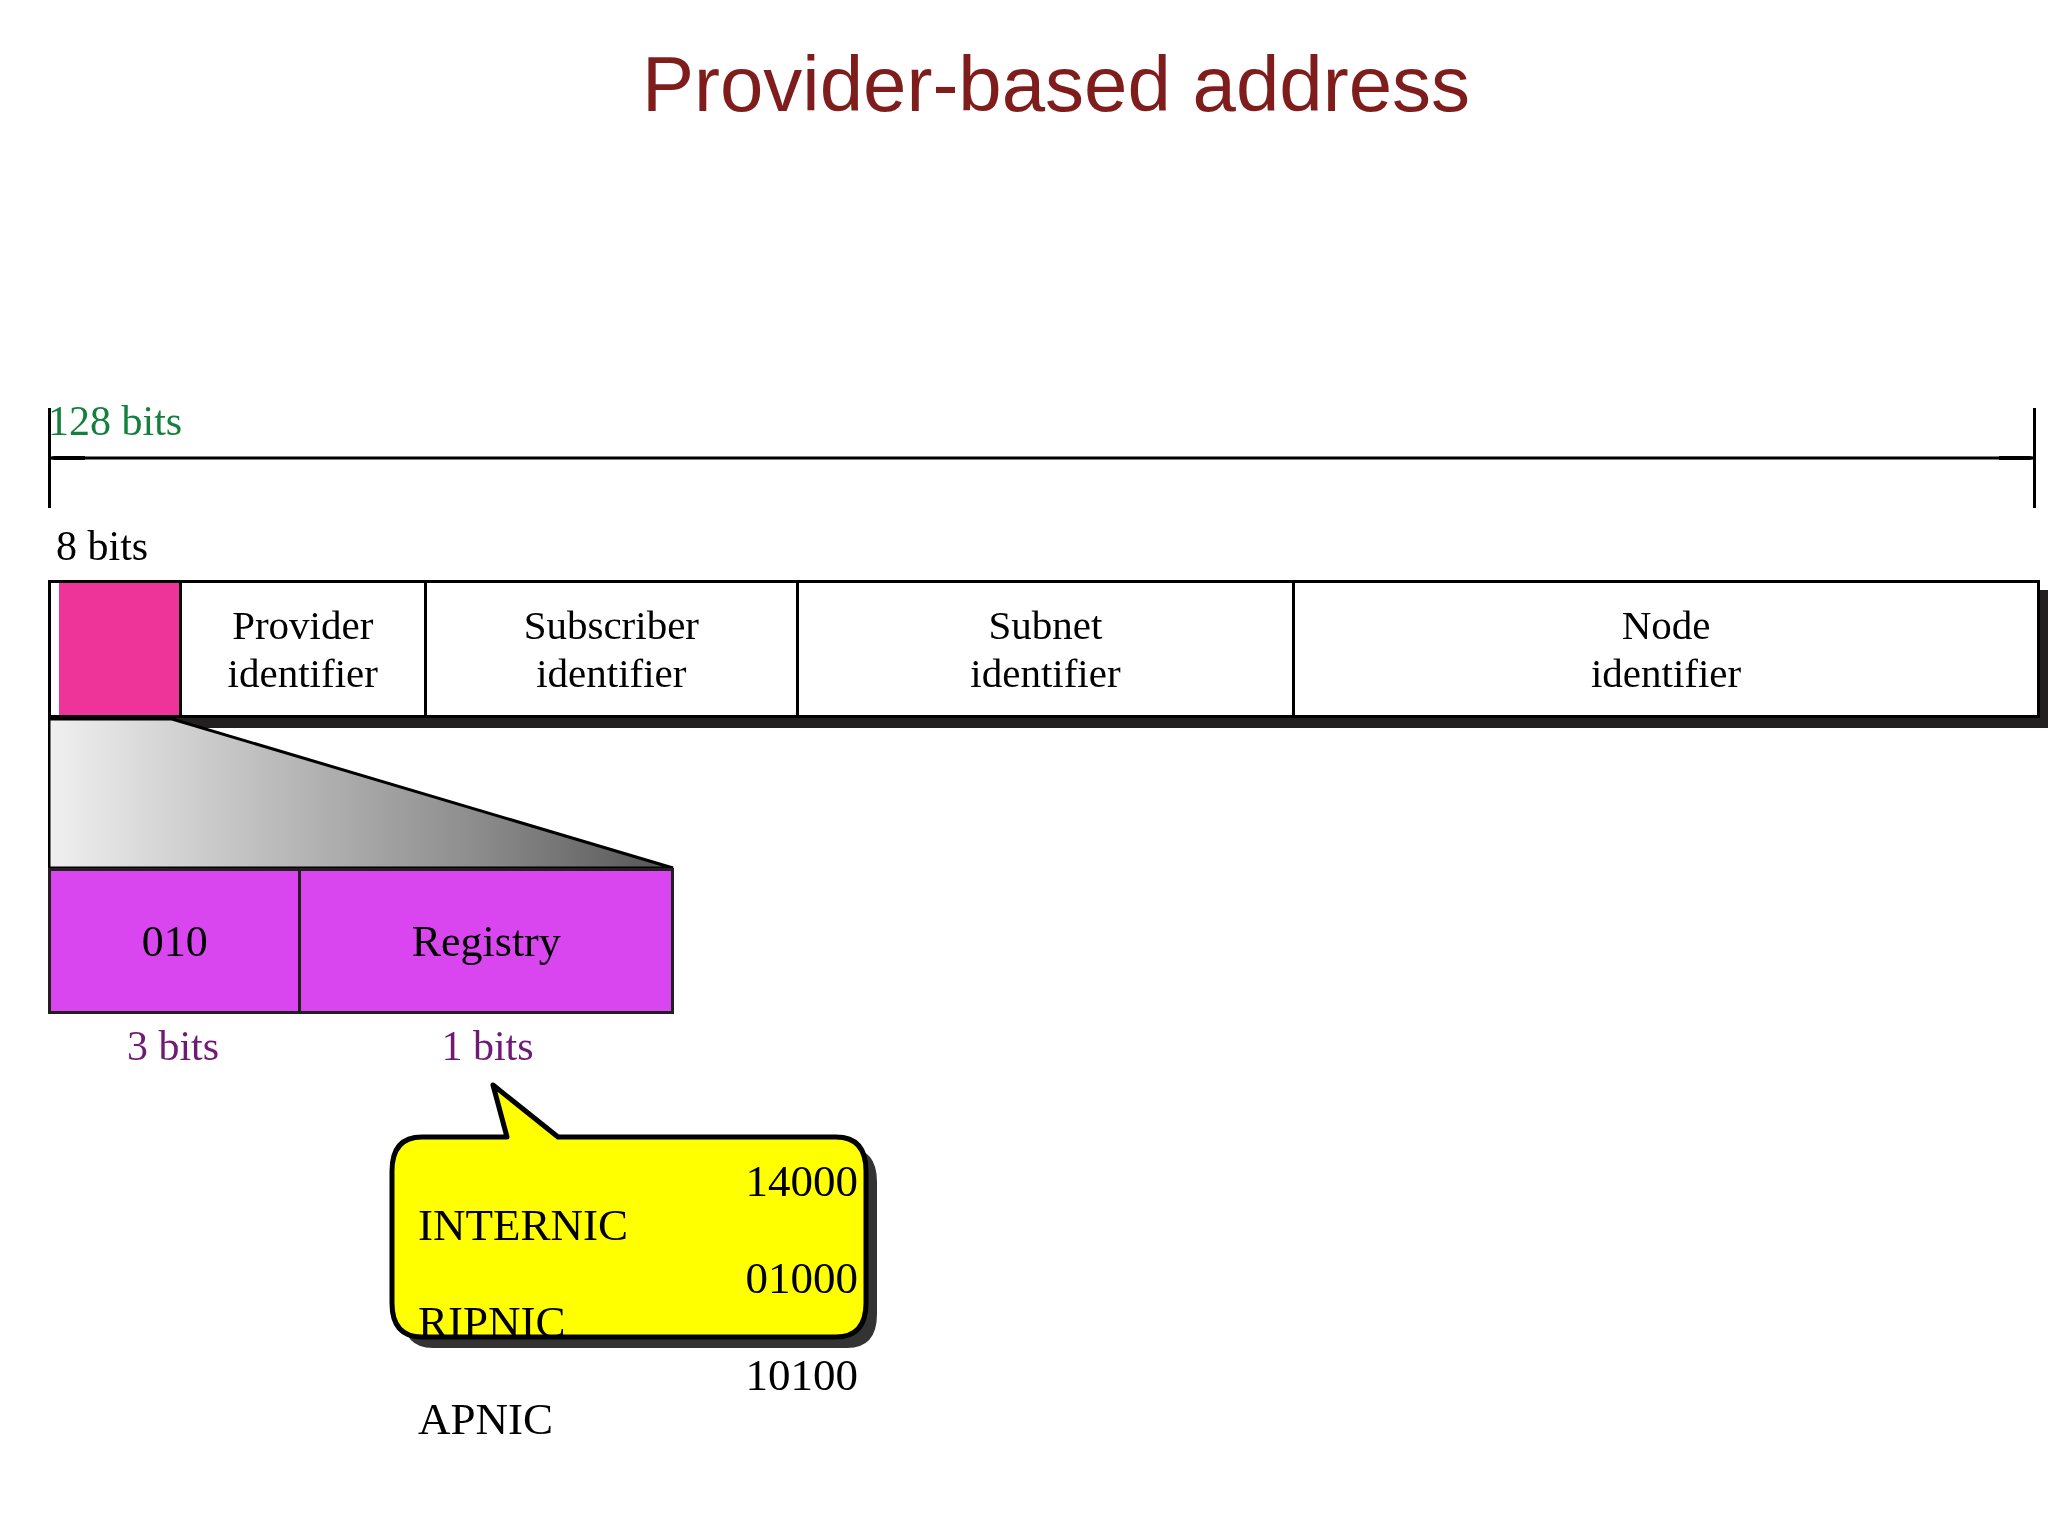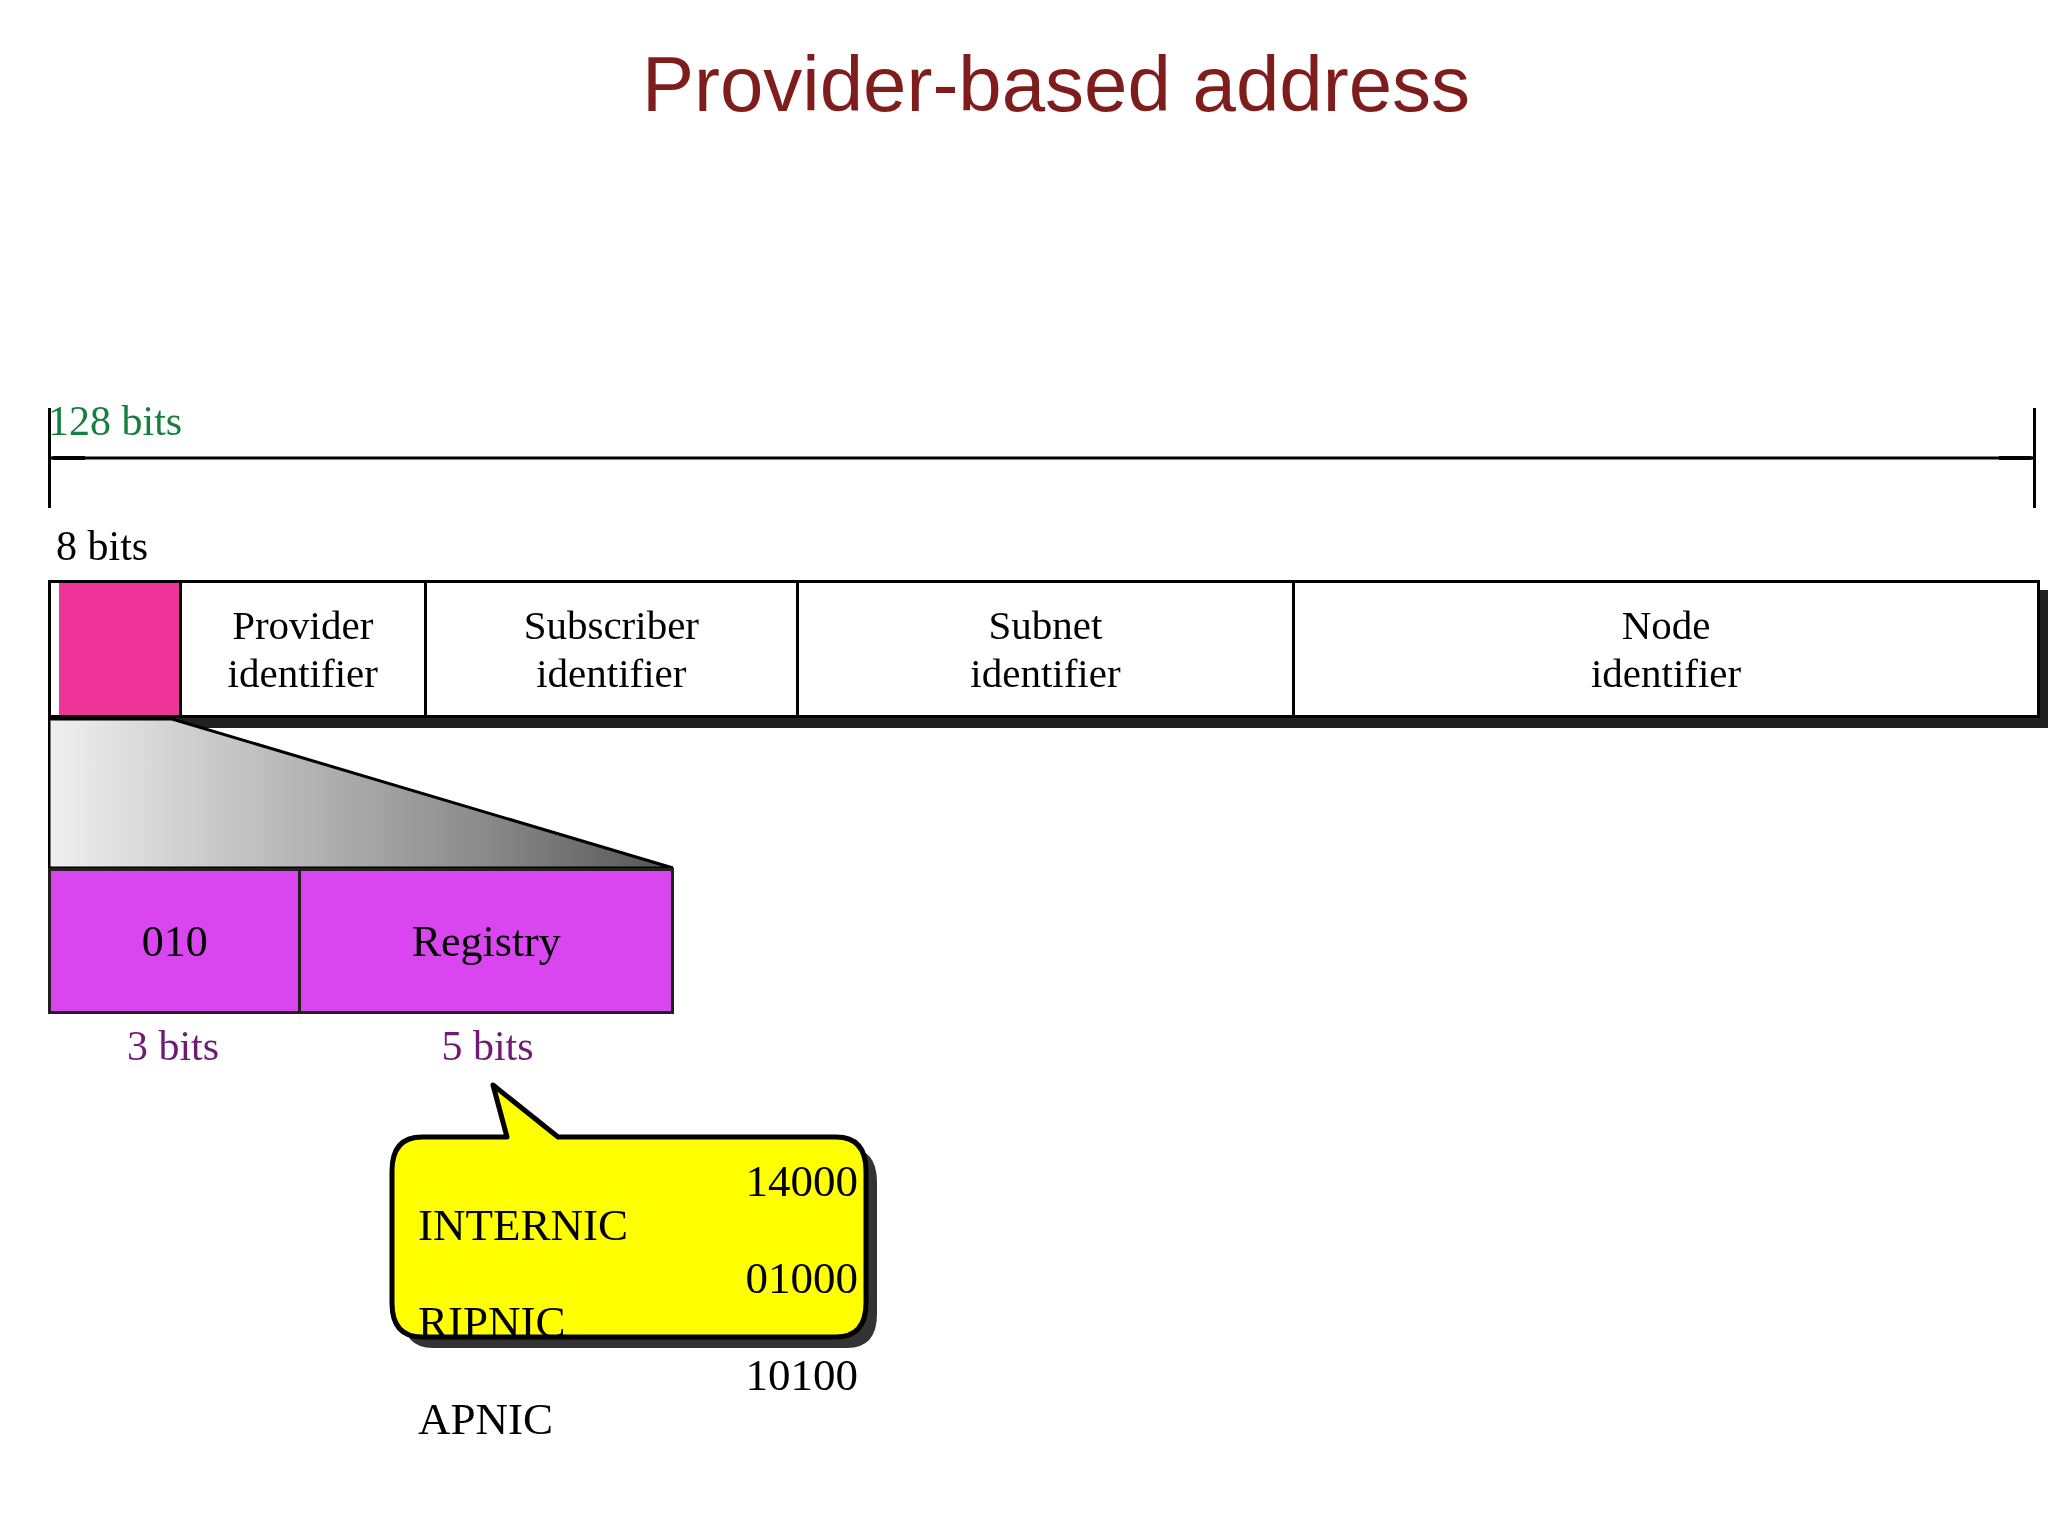--- a/index.html
+++ b/index.html
@@ -235,21 +235,21 @@
   <div id="detail-row">
     <div class="detail-cell" style="width:40.4%">
       <span>010</span>
     </div>
     <div class="detail-cell" style="width:59.6%">
       <span>Registry</span>
     </div>
   </div>
 
   <div class="bits-label" id="bits-3">3 bits</div>
-  <div class="bits-label" id="bits-5">5 bits</div>
+  <div class="bits-label" id="bits-5">1 bits</div>
 
   <svg id="callout" viewBox="0 0 510 280" preserveAspectRatio="none">
 
     <g transform="translate(11,11)">
       <path d="M 113 12 L 178 62 L 272 62
                L 456 62 Q 486 62 486 96
                L 486 228 Q 486 262 456 262
                L 42 262 Q 12 262 12 228
                L 12 96 Q 12 62 42 62
                L 127 62 Z" fill="#333333"></path>

